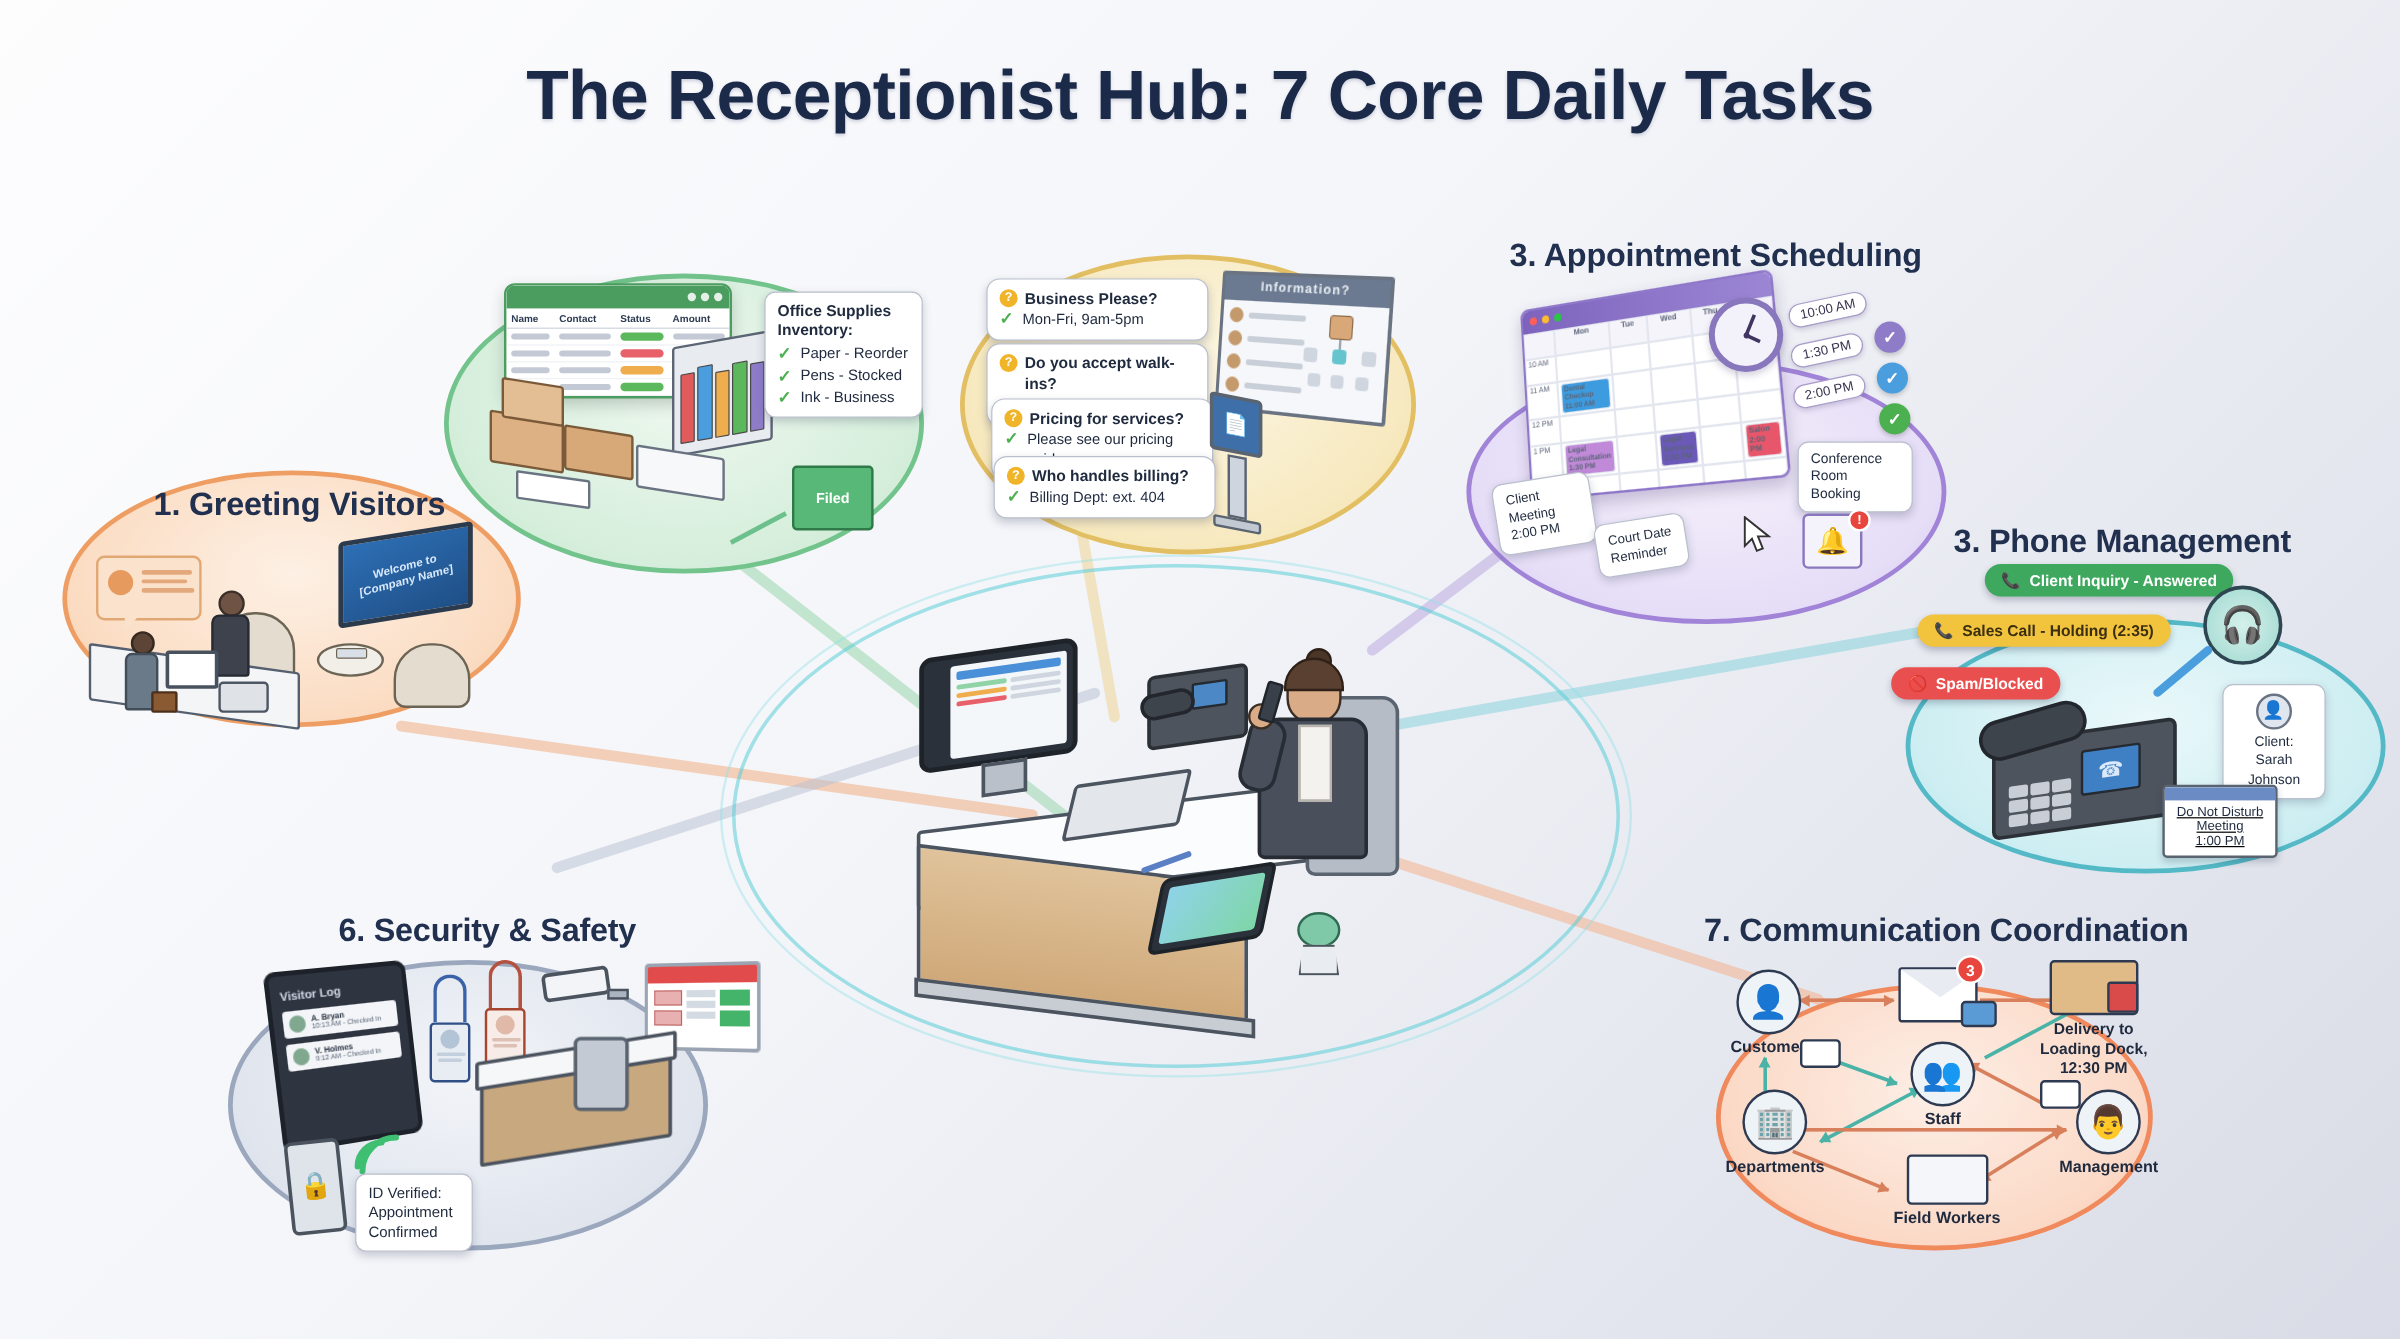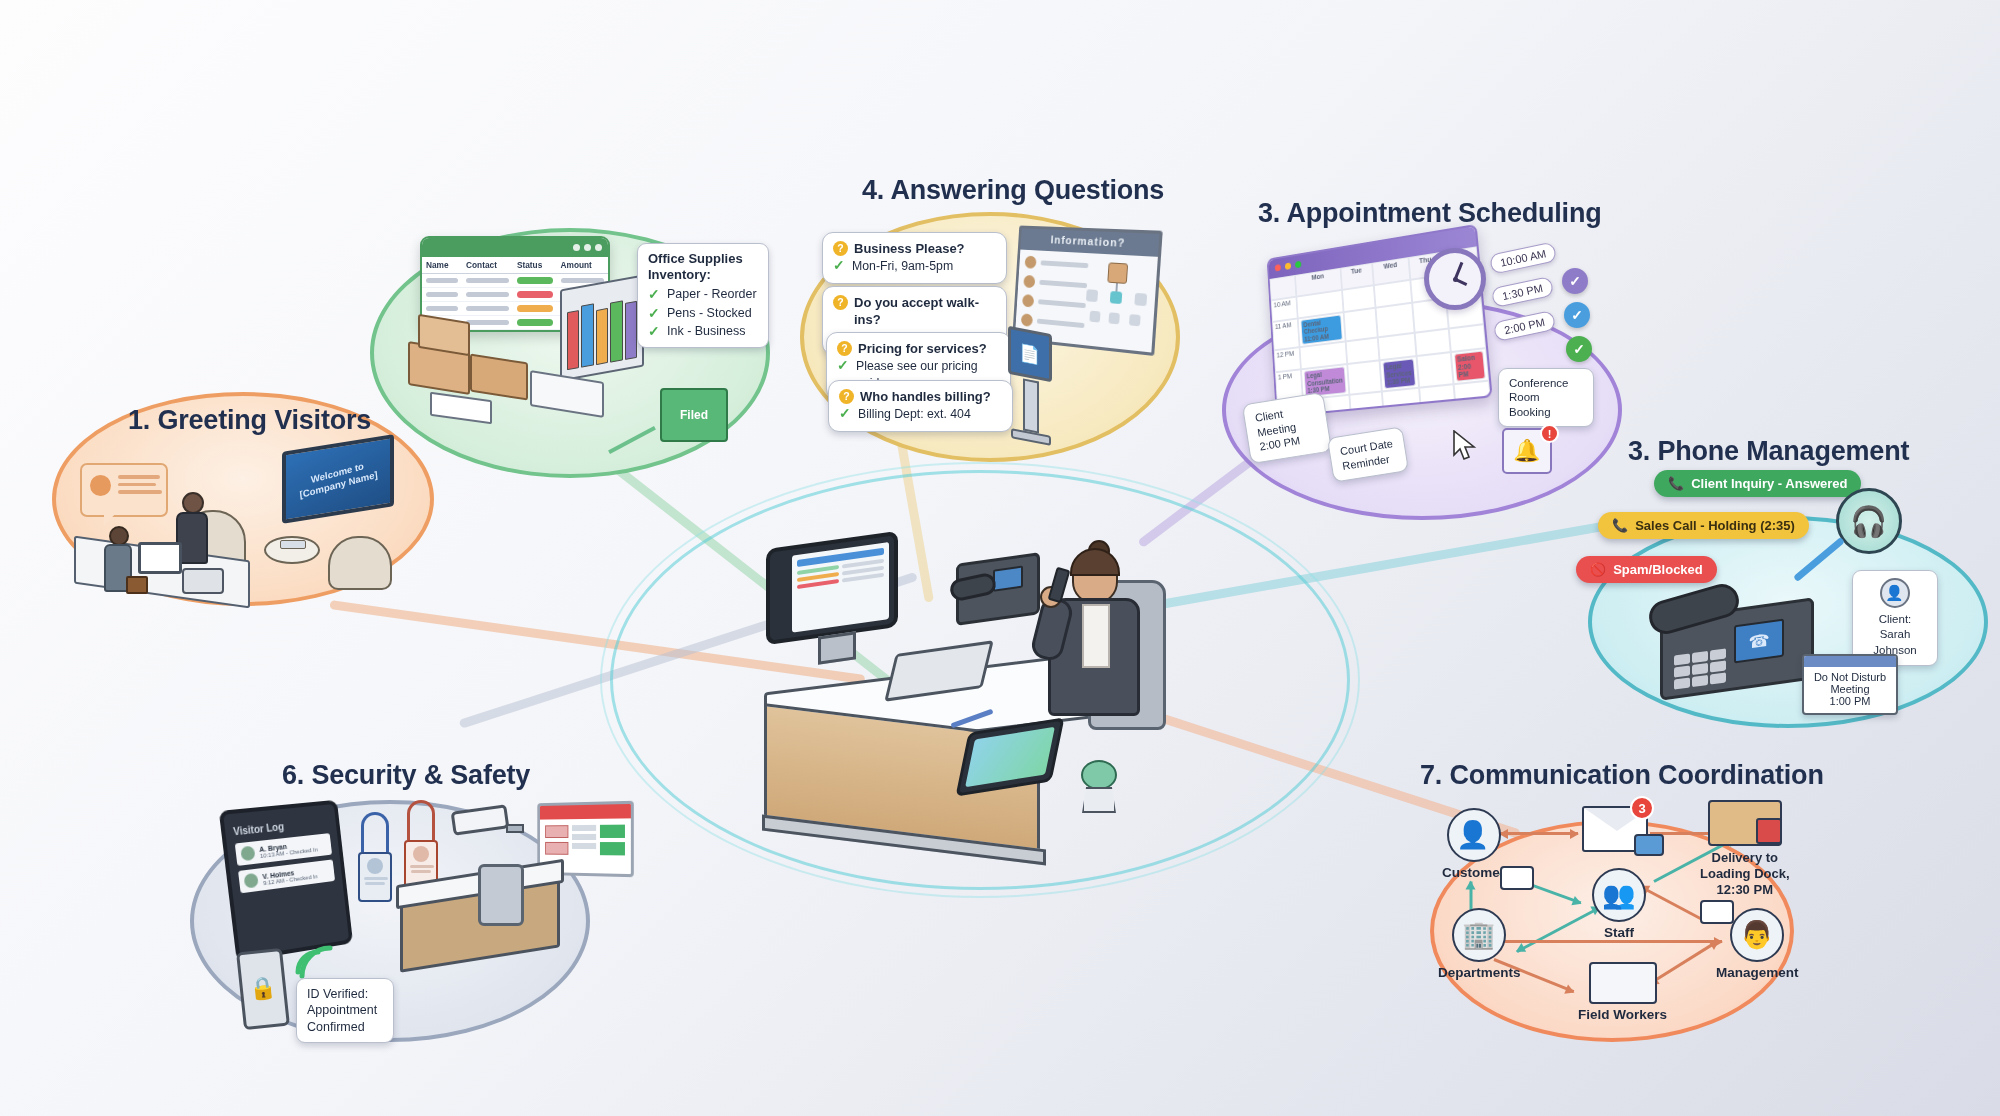--- a/index.html
+++ b/index.html
@@ -130,20 +130,21 @@
     position:absolute; width:26px; height:26px; border-radius:50%;
     display:flex; align-items:center; justify-content:center;
     color:#fff; font-size:14px; font-weight:bold; box-shadow:0 2px 4px rgba(0,0,0,.2);
   }
 </style>
 </head>
 <body>
 
 <div class="stage">
 
+  <div class="title">The Receptionist Hub: 7 Core Daily Tasks</div>
 
   <div class="connector" style="left:330px;top:600px;width:540px;background:#f0a878;transform:rotate(8deg);"></div>
   <div class="connector" style="left:560px;top:420px;width:420px;background:#8fd3a6;transform:rotate(38deg);"></div>
   <div class="connector" style="left:900px;top:430px;width:170px;background:#edd18a;transform:rotate(80deg);"></div>
   <div class="connector" style="left:1140px;top:540px;width:330px;background:#b8a4e0;transform:rotate(-37deg);"></div>
   <div class="connector" style="left:1160px;top:600px;width:500px;background:#7fd0da;transform:rotate(-10deg);"></div>
   <div class="connector" style="left:460px;top:720px;width:480px;background:#b6c0d2;transform:rotate(-18deg);"></div>
   <div class="connector" style="left:1120px;top:700px;width:420px;background:#f6ab84;transform:rotate(18deg);"></div>
 
   <div style="position:absolute;left:610px;top:470px;width:740px;height:420px;border-radius:50%;
@@ -314,21 +315,20 @@
   <div style="position:absolute;left:530px;top:376px;width:74px;height:36px;background:#f7f8fa;border:2.5px solid #6a7382;border-radius:3px;transform:skewY(9deg);"></div>
   <div style="position:absolute;left:430px;top:396px;width:62px;height:24px;background:#fff;border:2px solid #6a7382;border-radius:2px;transform:skewY(8deg);"></div>
 
   <div style="position:absolute;left:660px;top:388px;width:68px;height:54px;background:#58b878;border:2.5px solid #2f7a48;border-radius:4px;
               display:flex;align-items:center;justify-content:center;">
     <span style="color:#fff;font-size:12px;font-weight:bold;">Filed</span>
   </div>
   <div style="position:absolute;left:606px;top:438px;width:52px;height:4px;background:#6cc08b;transform:rotate(-28deg);"></div>
 
   <div class="ellipse el-answer" style="left:800px;top:212px;width:380px;height:250px;"></div>
-  <div class="sec-head" style="left:862px;top:175px;">4. Answering Questions</div>
 
   <div class="card qa-card" style="left:822px;top:232px;">
     <div class="qa-q">
         <span class="dot-q">?</span>
         <span>Business Please?</span>
       </div>
     <div class="qa-a">
         <span class="chk">✓</span>
         <span>Mon-Fri, 9am-5pm</span>
       </div>
@@ -560,21 +560,21 @@
   <div class="card" style="left:1852px;top:570px;width:86px;text-align:center;">
     <div style="width:30px;height:30px;border-radius:50%;background:#dfe6ef;border:2px solid #6a7382;margin:0 auto 4px;
                 display:flex;align-items:center;justify-content:center;font-size:15px;">👤</div>
     <div style="font-size:11.5px;">Client:</div>
     <div style="font-size:11.5px;">Sarah Johnson</div>
   </div>
 
   <div style="position:absolute;left:1802px;top:654px;width:96px;background:#fff;border:2px solid #5a6470;border-radius:4px;
               box-shadow:0 3px 6px rgba(30,40,70,.22);overflow:hidden;text-align:center;">
     <div style="height:11px;background:#6b8bc4;"></div>
-    <div style="padding:4px 4px 6px;">
+    <div style="padding:4px 4px 6px;text-decoration:underline;">
       <div style="font-size:11px;color:#1f2a3e;">Do Not Disturb</div>
       <div style="font-size:11px;color:#1f2a3e;">Meeting</div>
       <div style="font-size:11px;color:#1f2a3e;">1:00 PM</div>
     </div>
   </div>
 
   <div class="ellipse el-sec" style="left:190px;top:800px;width:400px;height:242px;"></div>
   <div class="sec-head" style="left:282px;top:760px;">6. Security &amp; Safety</div>
 
   <div style="position:absolute;left:226px;top:805px;width:124px;height:148px;background:#2e3440;border:4px solid #1d222a;

